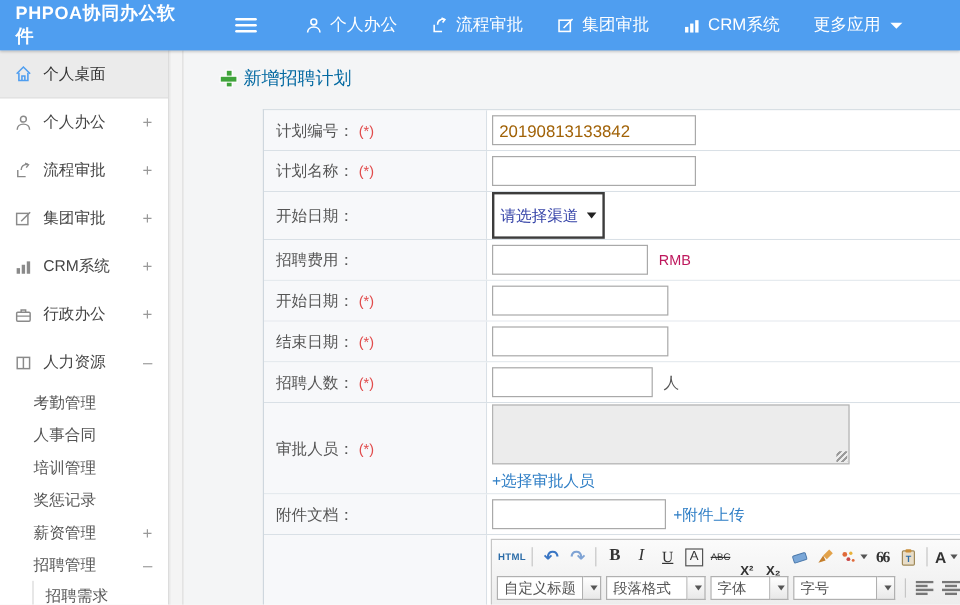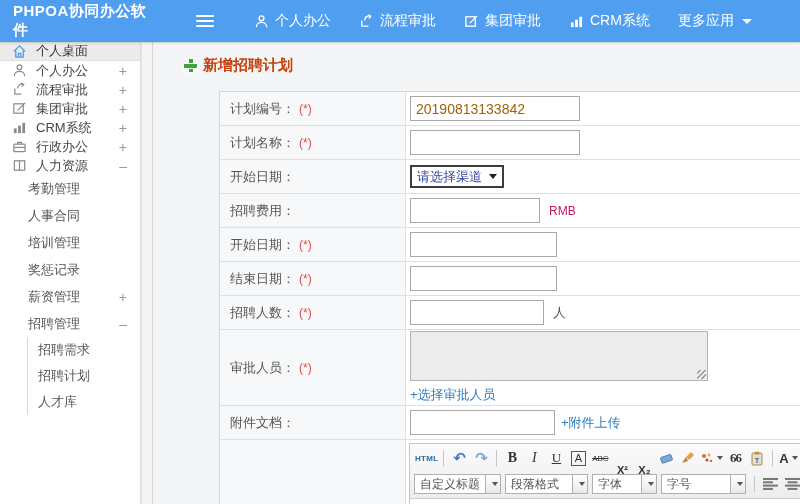--- a/index.html
+++ b/index.html
@@ -15,53 +15,53 @@
   .topnav { display:flex; align-items:center; margin-left:26px; }
   .topnav-item { display:flex; align-items:center; gap:6px; padding:0 14px; height:42px; font-size:14px; cursor:pointer; }
   .topnav-item svg { display:block; }
   .caret-down { width:0; height:0; border-left:5px solid transparent; border-right:5px solid transparent; border-top:5px solid #fff; margin-left:2px; }
 
   
   .layout { display:flex; height:462px; }
 
   
   .sidebar { width:141px; background:#fff; border-right:1px solid #dcdcdc; overflow:hidden; }
-  .side-item { height:19px; display:flex; align-items:center; padding-left:12px; position:relative; color:#444; cursor:pointer; }
+  .side-item { height:40px; display:flex; align-items:center; padding-left:12px; position:relative; color:#444; cursor:pointer; }
   .side-item .icn { width:16px; height:16px; margin-right:8px; color:#8a8a8a; display:flex; align-items:center; }
   .side-item .expand { position:absolute; right:13px; color:#999; font-size:14px; font-weight:400; }
   .side-item.active { background:#ebebeb; border-bottom:1px solid #e0e0e0; color:#333; }
   .side-item.active .icn { color:#4f9ef0; }
   .side-sub { }
   .side-sub-item { height:27px; display:flex; align-items:center; padding-left:28px; position:relative; color:#555; font-size:13px; cursor:pointer; }
   .side-sub-item .expand { position:absolute; right:13px; color:#999; font-size:14px; }
   .side-l3 { margin-left:27px; border-left:1px solid #d8d8d8; }
   .side-l3 .side-sub-item { padding-left:10px; height:26px; }
 
   .scroll-strip { width:12px; background:#f4f4f4; border-right:1px solid #d8d8d8; border-left:1px solid #e6e6e6; cursor:pointer; }
 
   
   .main { flex:1; position:relative; overflow:hidden; background:#f4f5f6; }
   .page-title { display:flex; align-items:center; gap:6px; margin:14px 0 0 31px; }
   .plus-icon { width:13px; height:13px; position:relative; }
   .plus-icon:before, .plus-icon:after { content:""; position:absolute; background:#3fa33a; box-shadow:0 0 0 1px rgba(255,255,255,.9); }
   .plus-icon:before { left:4.5px; top:0; width:4px; height:13px; }
   .plus-icon:after { left:0; top:4.5px; width:13px; height:4px; }
-  .page-title .txt { font-size:15px; font-weight:bold; color:#c2410c; }
+  .page-title .txt { font-size:15px; font-weight:normal; color:#0369a1; }
 
   
   .ftable { margin:16px 0 0 66px; width:1000px; background:#fff; border:1px solid #cfd7de; border-bottom:none; }
   .frow { display:flex; border-bottom:1px solid #d9e0e6; min-height:34px; }
   .fcell-label { width:186px; flex:none; background:#f7f8fa; border-right:1px solid #d9e0e6; display:flex; align-items:center; padding-left:10px; color:#555; font-size:13px; gap:4px; }
   .fcell-label .req { color:#e14b4b; font-size:12px; }
   .fcell-value { flex:1; display:flex; align-items:center; padding-left:4px; background:#fff; }
   .inp { height:25px; border:1px solid #a9a9a9; background:#fff; font-size:14px; color:#a16207; padding:0 5px; font-family:"Liberation Sans","DejaVu Sans",sans-serif; }
   .w170 { width:170px; } .w130 { width:130px; } .w147 { width:147px; } .w134 { width:134px; } .w145 { width:145px; }
   .suffix { margin-left:9px; color:#555; font-size:13px; }
   .suffix.rmb { font-size:12px; color:#be185d; }
-  .sel { height:23px; border:2px solid #3c3c3c; display:inline-flex; align-items:center; padding:0 5px; color:#3644a8; font-size:13px; cursor:pointer; background:#fff; }
+  .sel { height:39px; border:2px solid #3c3c3c; display:inline-flex; align-items:center; padding:0 5px; color:#3644a8; font-size:13px; cursor:pointer; background:#fff; }
   .sel .sel-caret { width:0; height:0; border-left:4px solid transparent; border-right:4px solid transparent; border-top:5px solid #222; margin-left:7px; }
   .link { color:#2d7dc5; font-size:13px; text-decoration:none; cursor:pointer; }
   .row-tall { min-height:76px; }
   .fcell-value.col { flex-direction:column; align-items:flex-start; justify-content:center; gap:5px; }
   .ta { width:298px; height:50px; background:#ececec; border:1px solid #b3b3b3; position:relative; }
   .ta .grip { position:absolute; right:1px; bottom:1px; width:9px; height:9px;
               background:repeating-linear-gradient(135deg, transparent 0 2px, #9a9a9a 2px 3.5px); cursor:nwse-resize; }
   .row-editor { min-height:70px; border-bottom:none; align-items:stretch; }
   .row-editor .fcell-value { padding:3px; align-items:flex-start; }
 

